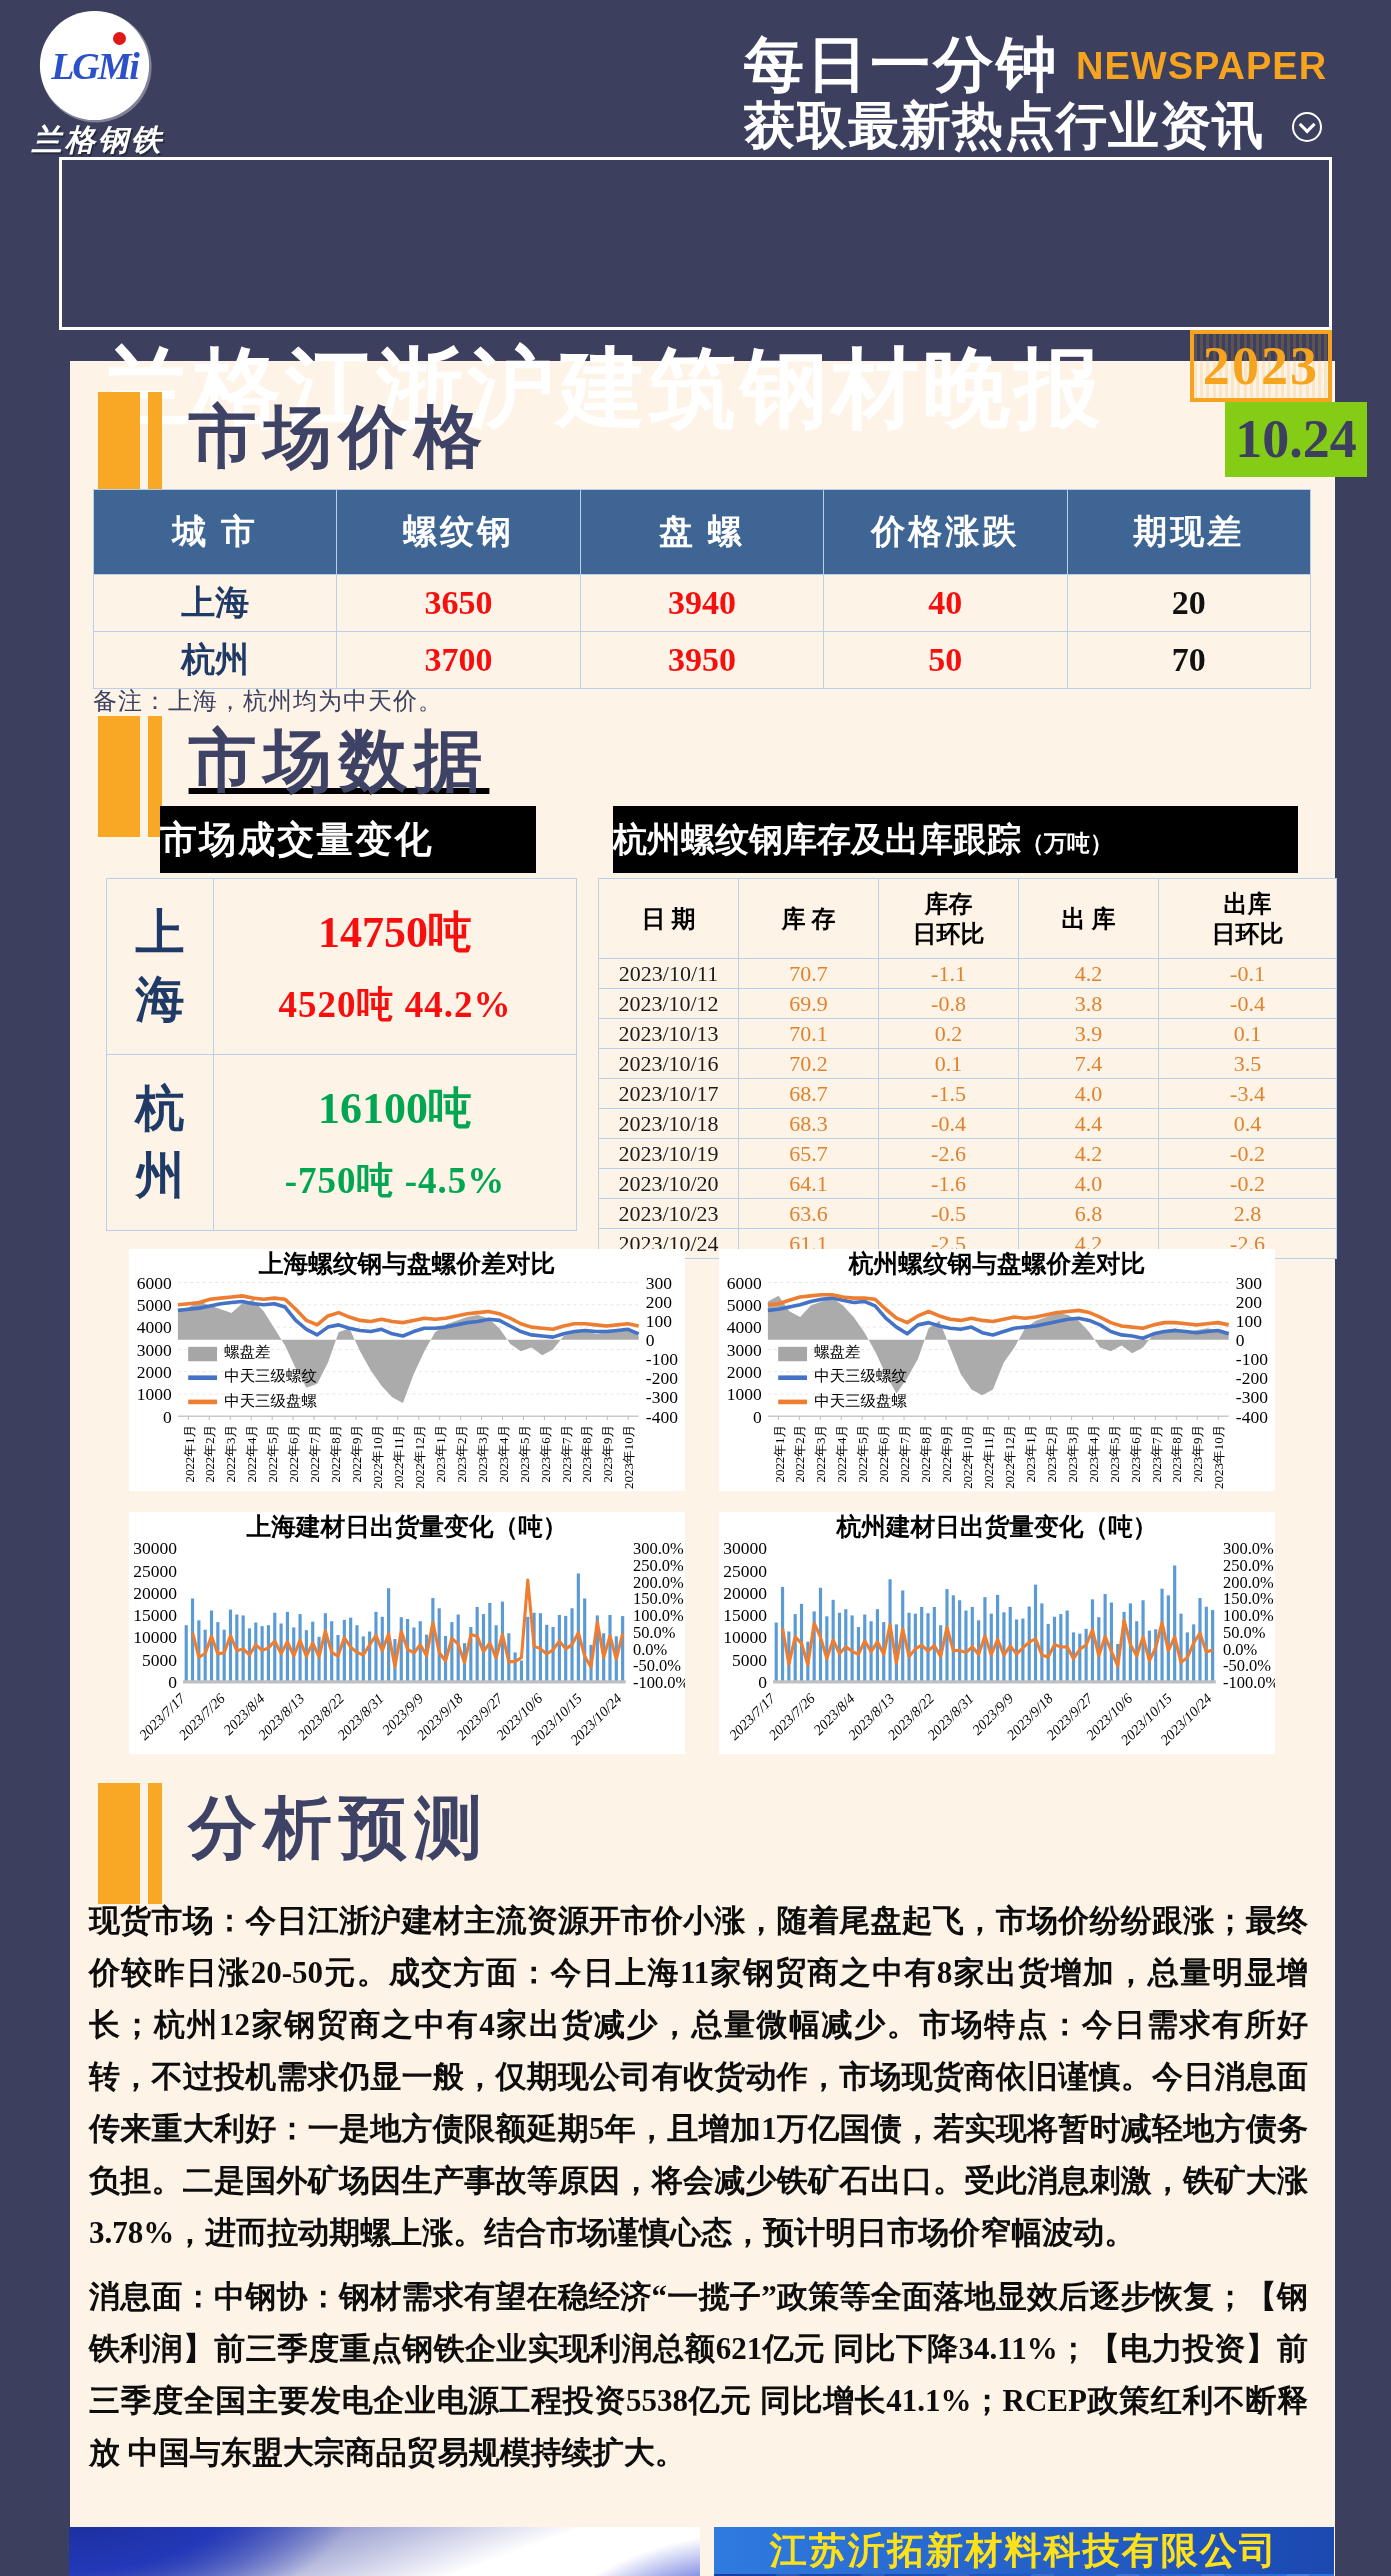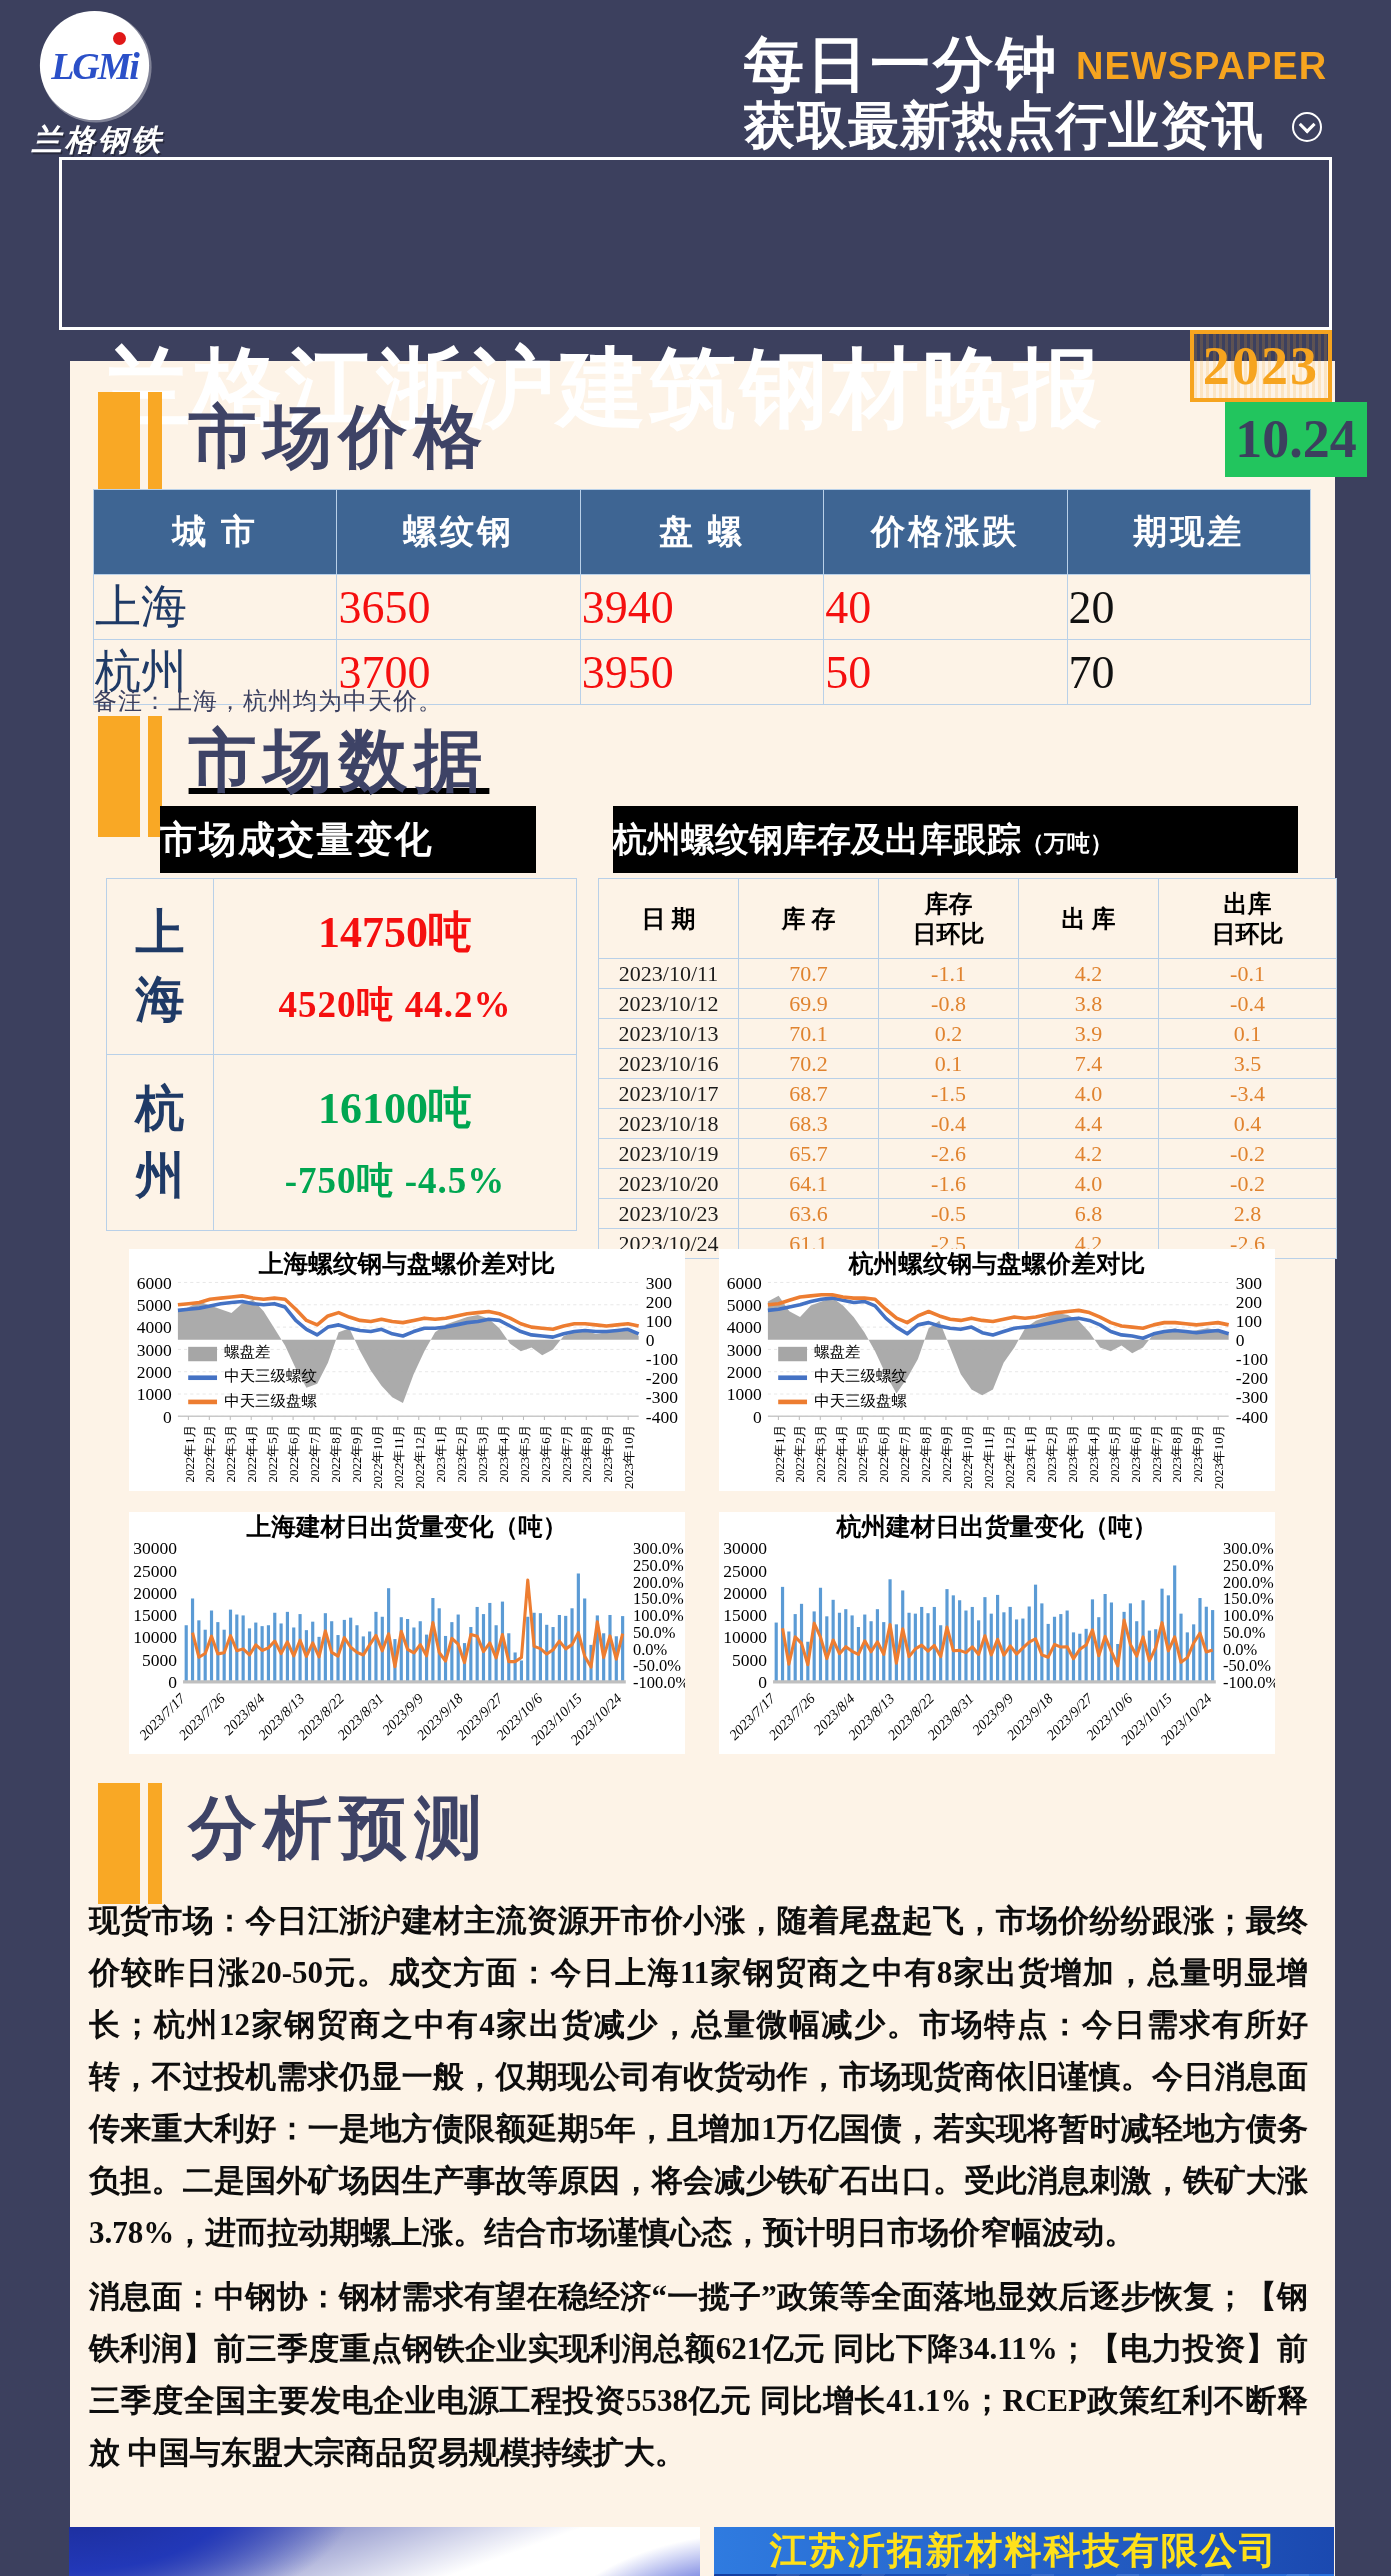--- a/index.html
+++ b/index.html
@@ -17,33 +17,33 @@
   .tagline1{position:absolute;left:744px;top:25px;color:#fff;font-size:60px;font-weight:900;letter-spacing:3.1px;}
   .badge-news{position:absolute;left:1076px;top:45px;color:#f6a41f;font-size:38px;font-weight:900;font-family:"Liberation Sans",sans-serif;letter-spacing:1px;}
   .tagline2{position:absolute;left:744px;top:92px;color:#fff;font-size:51px;font-weight:900;letter-spacing:1px;}
   .chev-circle{position:absolute;left:1292px;top:112px;width:26px;height:26px;border:2.6px solid #fff;border-radius:50%;}
   .chev-circle:after{content:"";position:absolute;left:6.7px;top:5.2px;width:9.3px;height:9.3px;border-right:3.1px solid #fff;border-bottom:3.1px solid #fff;transform:rotate(45deg);}
   .title-box{position:absolute;left:59px;top:157px;width:1273px;height:173px;border:3.6px solid #fff;box-sizing:border-box;}
   .main-title{position:absolute;left:41px;top:170px;width:1082px;color:#fff;font-size:87px;font-weight:700;letter-spacing:4.1px;white-space:nowrap;}
   .date-year{position:absolute;left:1128px;top:170px;width:142px;height:72px;border:4.1px solid #f6a41f;box-sizing:border-box;
     color:#f6a41f;font-size:54px;font-weight:900;text-align:center;line-height:64px;letter-spacing:2.1px;
     background:repeating-linear-gradient(90deg,rgba(246,164,31,.18) 0 3.1px,transparent 3.1px 6.2px);}
-  .date-md{position:absolute;left:1163px;top:242px;width:142px;height:75px;background:#22c55e;color:#3c405e;
+  .date-md{position:absolute;left:1163px;top:242px;width:142px;height:75px;background:#84cc16;color:#3c405e;
     font-size:54px;font-weight:900;text-align:center;line-height:75px;}
 
   
   .sec-head{position:absolute;display:flex;align-items:flex-start;}
   .bar-wide{width:42px;height:121px;background:#f9a825;}
   .bar-thin{width:13.4px;height:121px;background:#f9a825;margin-left:8.2px;}
   .sec-title{margin-left:27px;color:#3e4366;font-size:68px;font-weight:900;letter-spacing:7.2px;white-space:nowrap;}
 
   
   .price-table{position:absolute;left:93px;top:489px;width:1218px;border-collapse:collapse;table-layout:fixed;background:#fdf3e7;border-radius:8px;}
   .price-table th{background:#3e6593;color:#fff;font-size:34px;font-weight:900;height:82px;border:1.5px solid #b9d0e8;letter-spacing:3.1px;}
-  .price-table td{font-size:46px;font-weight:400;height:54px;border:1.5px solid #b9d0e8;}
+  .price-table td{font-size:34px;font-weight:700;text-align:center;height:54px;border:1.5px solid #b9d0e8;}
   .td-city{color:#1f3a66;}
   .td-red{color:#f50f0f;}
   .td-black{color:#111;}
   .note{position:absolute;left:93px;top:685px;color:#3c4160;font-size:24px;letter-spacing:1px;}
 
   
   .panel-title{position:absolute;background:#000000;color:#fff;font-weight:900;text-align:left;}
   .vol-table{position:absolute;left:106px;top:878px;width:471px;height:353px;border:1.5px solid #b9d0e8;box-sizing:border-box;display:flex;flex-direction:column;background:#fdf3e7;}
   .vol-row{flex:1;display:flex;border-bottom:1.5px solid #b9d0e8;}
   .vol-row:last-child{border-bottom:none;}

